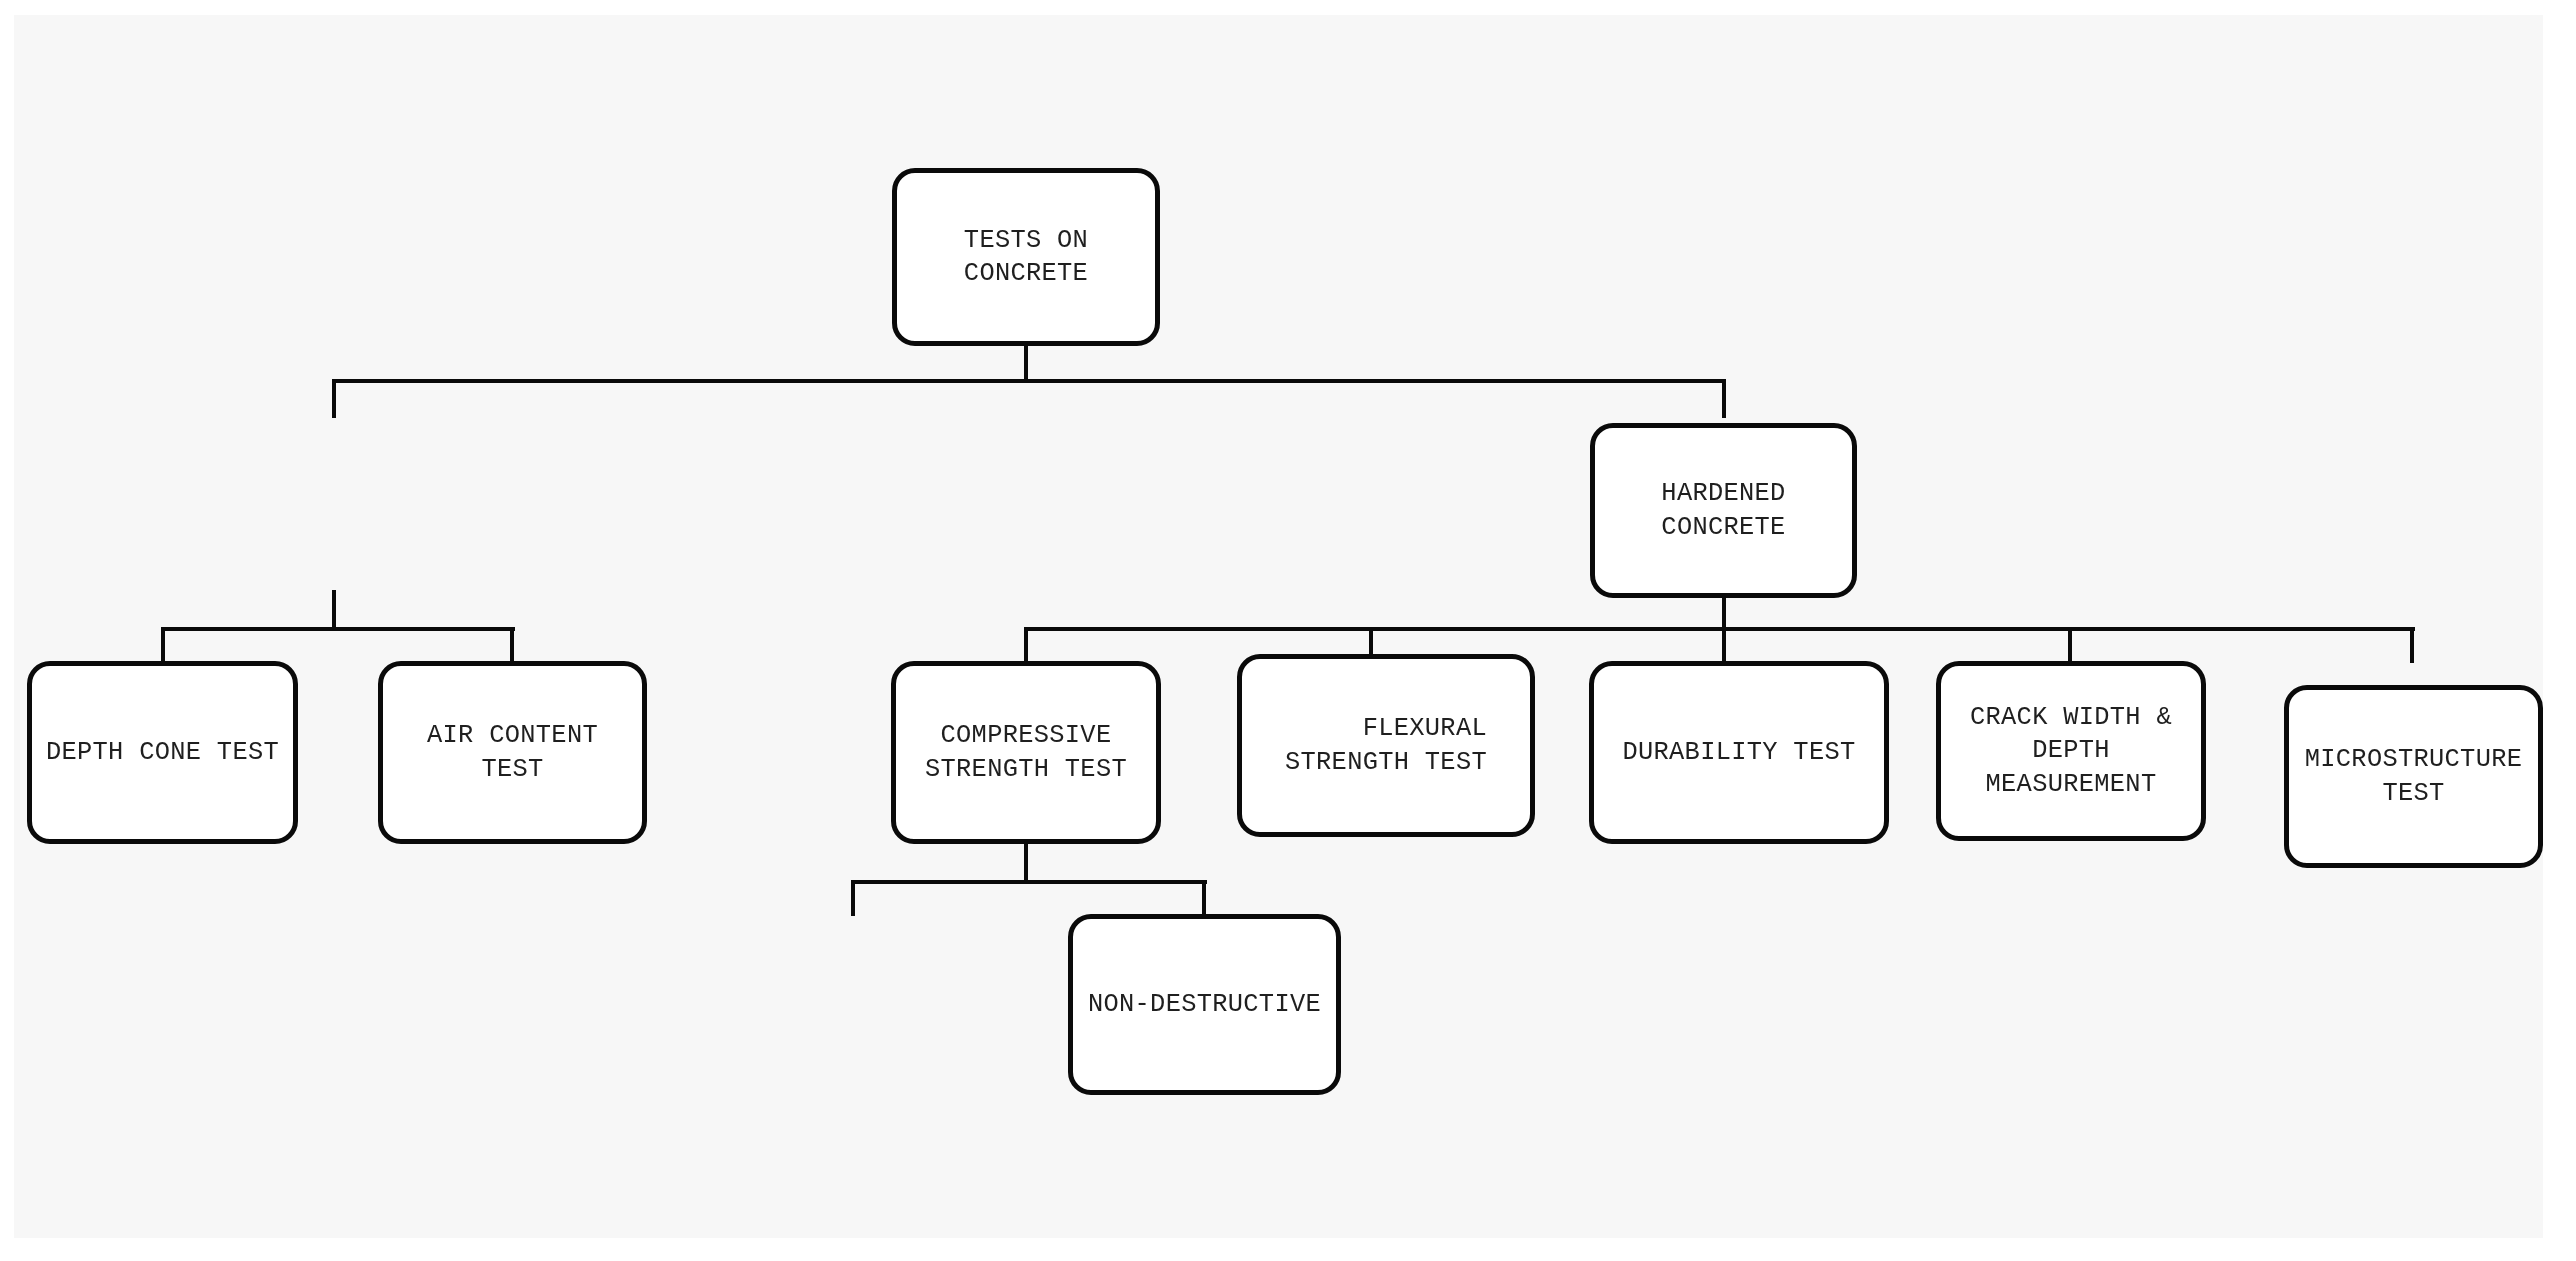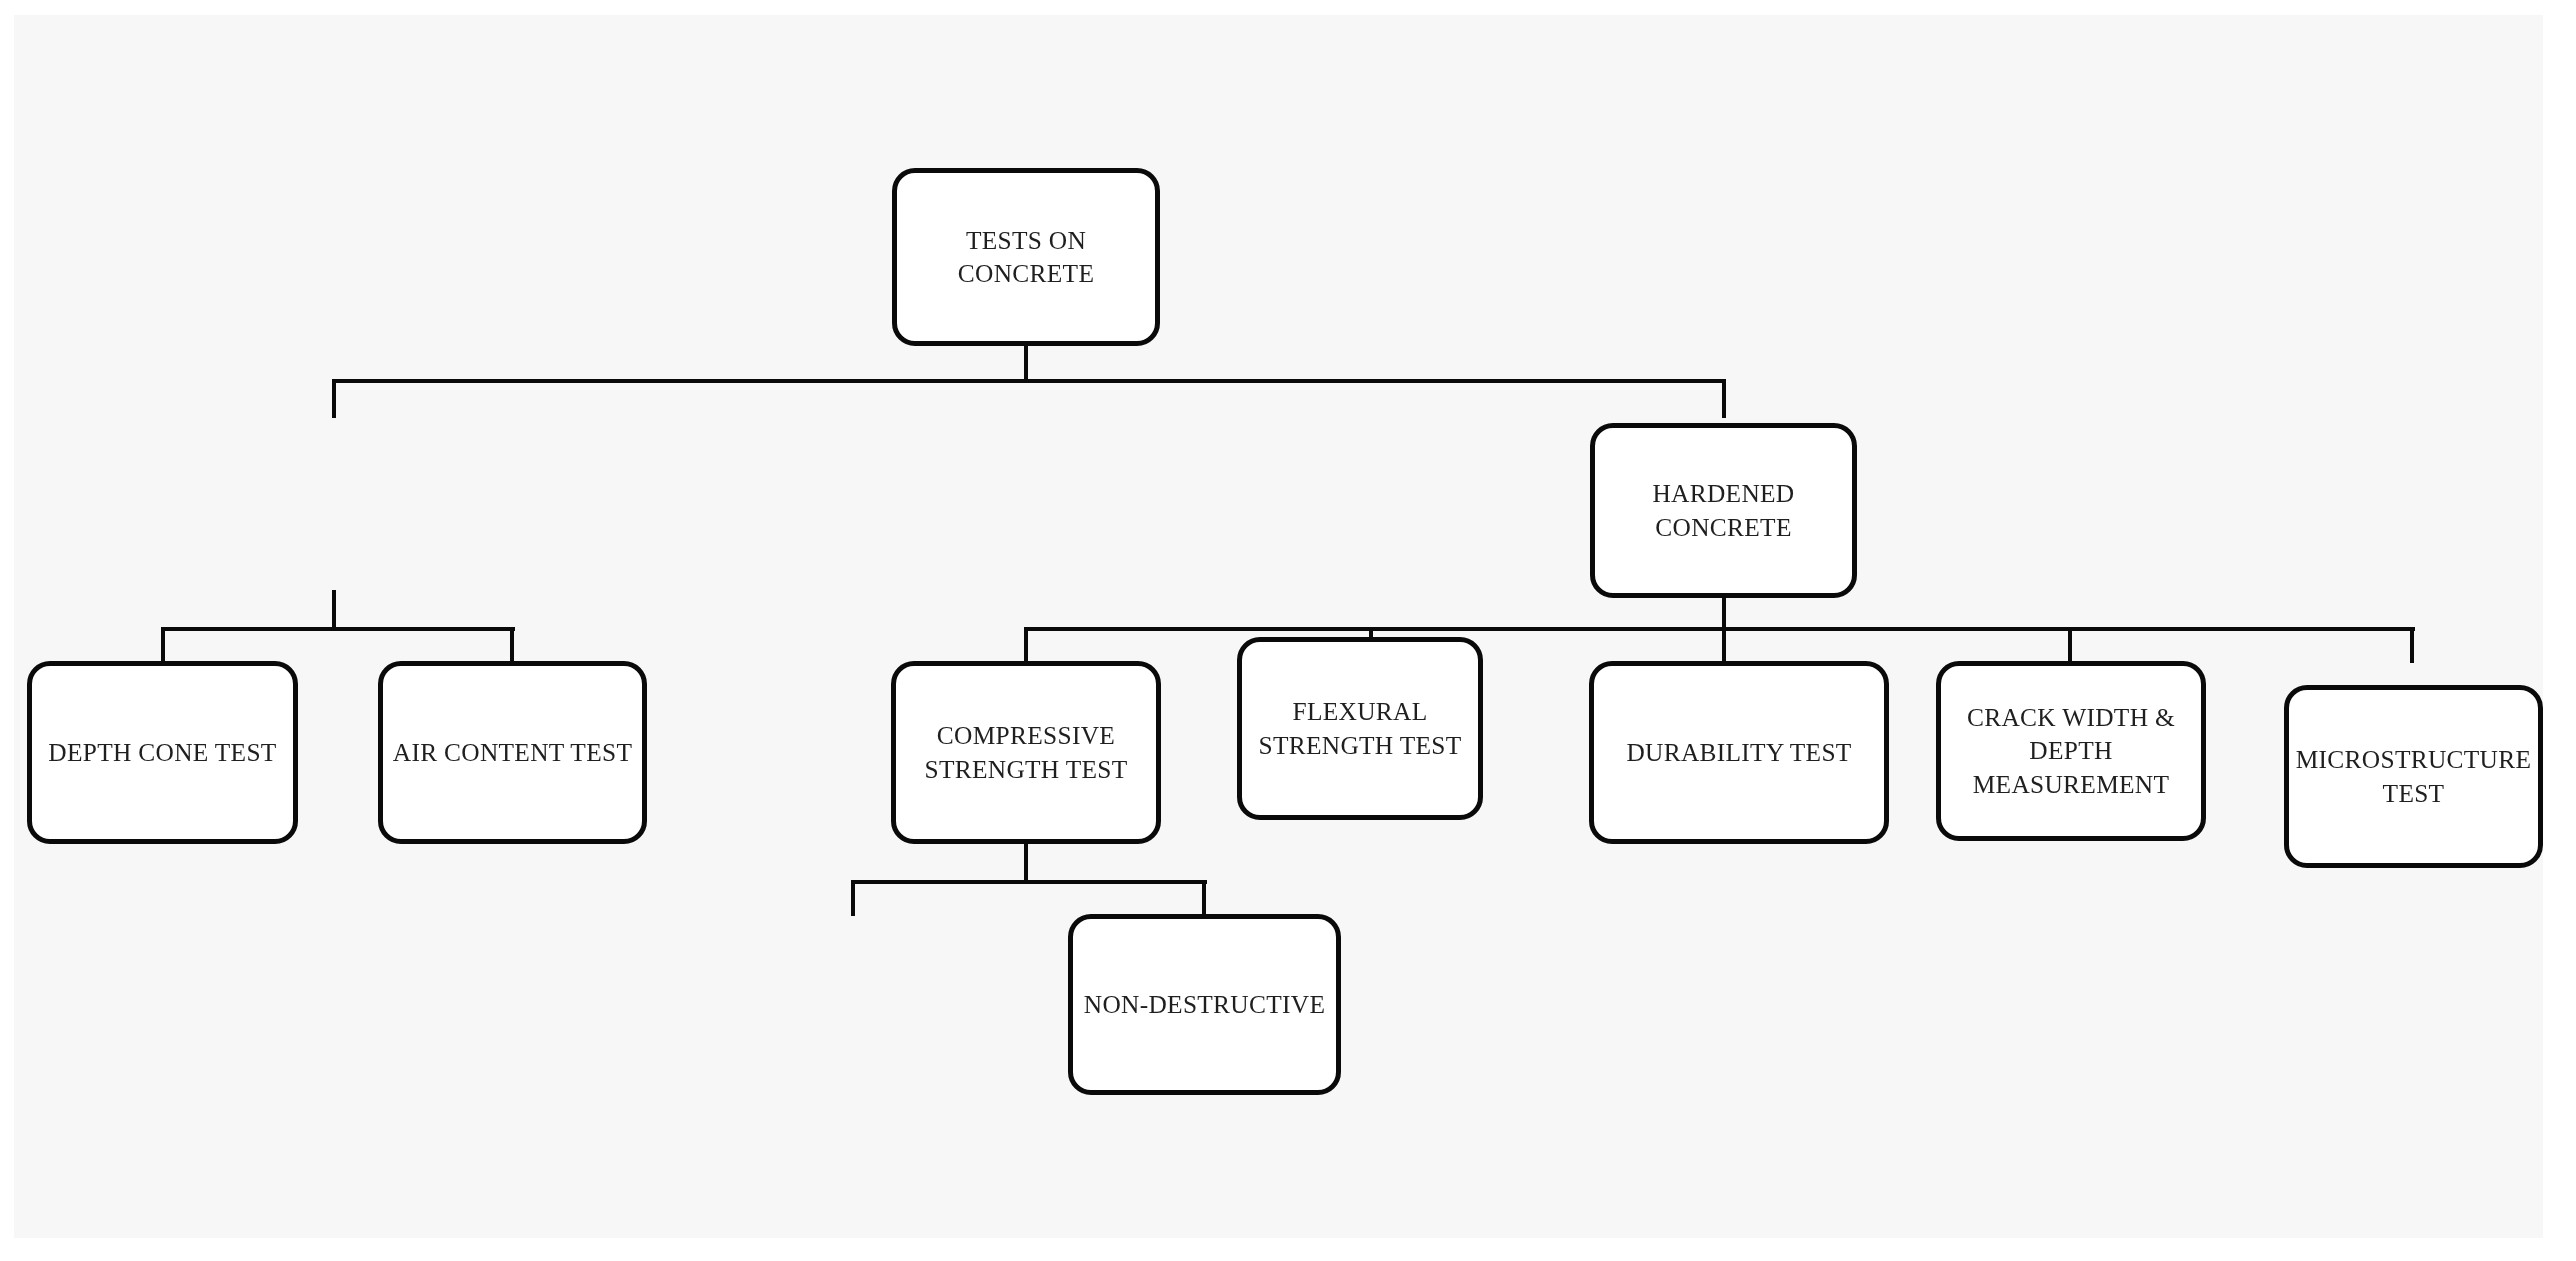--- a/index.html
+++ b/index.html
@@ -8,21 +8,21 @@
     --line:#0a0a0a;
     --box-bg:#ffffff;
     --text:#1f1f1f;
   }
   html,body{margin:0;padding:0;background:var(--page-bg);}
   #page{
     position:relative;
     width:2576px;height:1261px;
     background:var(--page-bg);
     overflow:hidden;
-    font-family:Liberation Serif, serif;
+    font-family:Liberation Mono, monospace;
   }
   #canvas{
     position:absolute;left:14px;top:14.6px;width:2529px;height:1223px;
     background:var(--canvas-bg);
   }
   .node{
     position:absolute;
     box-sizing:border-box;
     background:var(--box-bg);
     border:5.1px solid var(--line);
@@ -73,21 +73,21 @@
   <div class="node" style="left:892px;top:168px;width:268px;height:178px;">TESTS ON
 CONCRETE</div>
 
   <div class="node" style="left:1590px;top:423px;width:267px;height:175px;">HARDENED
 CONCRETE</div>
 
   <div class="node" style="left:27px;top:661px;width:271px;height:183px;">DEPTH CONE TEST</div>
   <div class="node" style="left:378px;top:661px;width:269px;height:183px;">AIR CONTENT TEST</div>
   <div class="node" style="left:891px;top:661px;width:270px;height:183px;">COMPRESSIVE
 STRENGTH TEST</div>
-  <div class="node" style="left:1237px;top:637px;width:246px;height:183px;">FLEXURAL
+  <div class="node" style="left:1237px;top:654px;width:298px;height:183px;text-align:right;">FLEXURAL
 STRENGTH TEST</div>
   <div class="node" style="left:1589px;top:661px;width:300px;height:183px;">DURABILITY TEST</div>
   <div class="node" style="left:1936px;top:661px;width:270px;height:180px;">CRACK WIDTH &amp;
 DEPTH
 MEASUREMENT</div>
   <div class="node" style="left:2284px;top:661px;width:259px;height:183px;margin-top:24px;">MICROSTRUCTURE
 TEST</div>
 
   <div class="node" style="left:1068px;top:914px;width:273px;height:181px;">NON-DESTRUCTIVE</div>
 </div>

